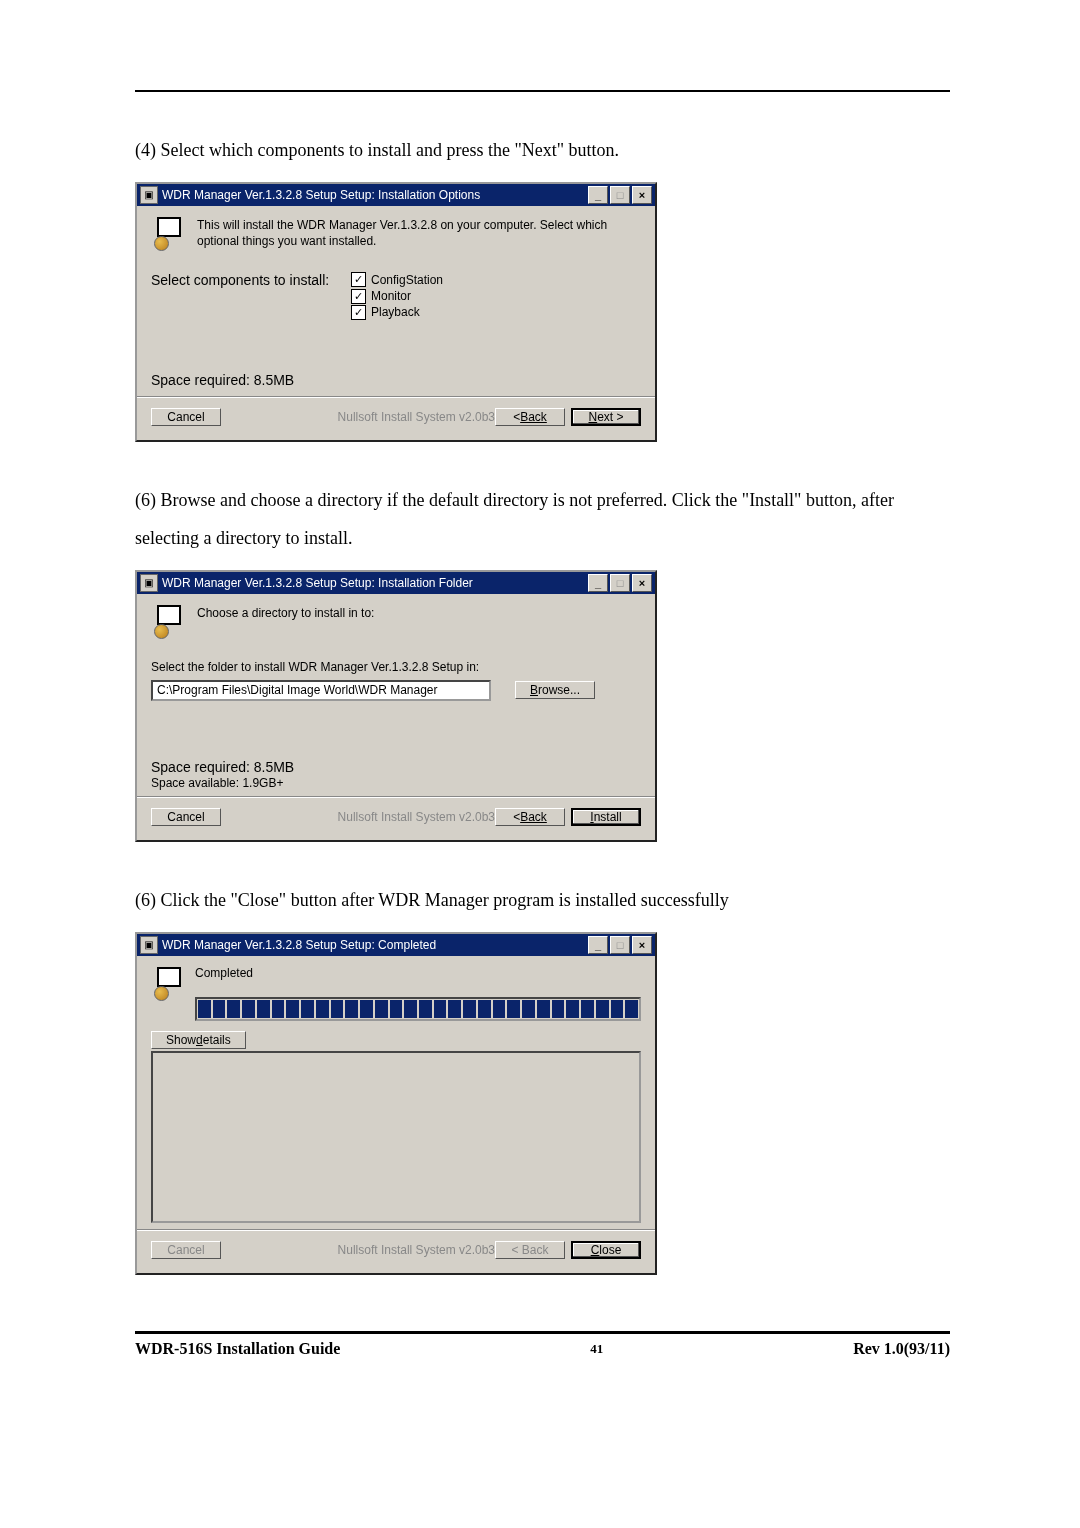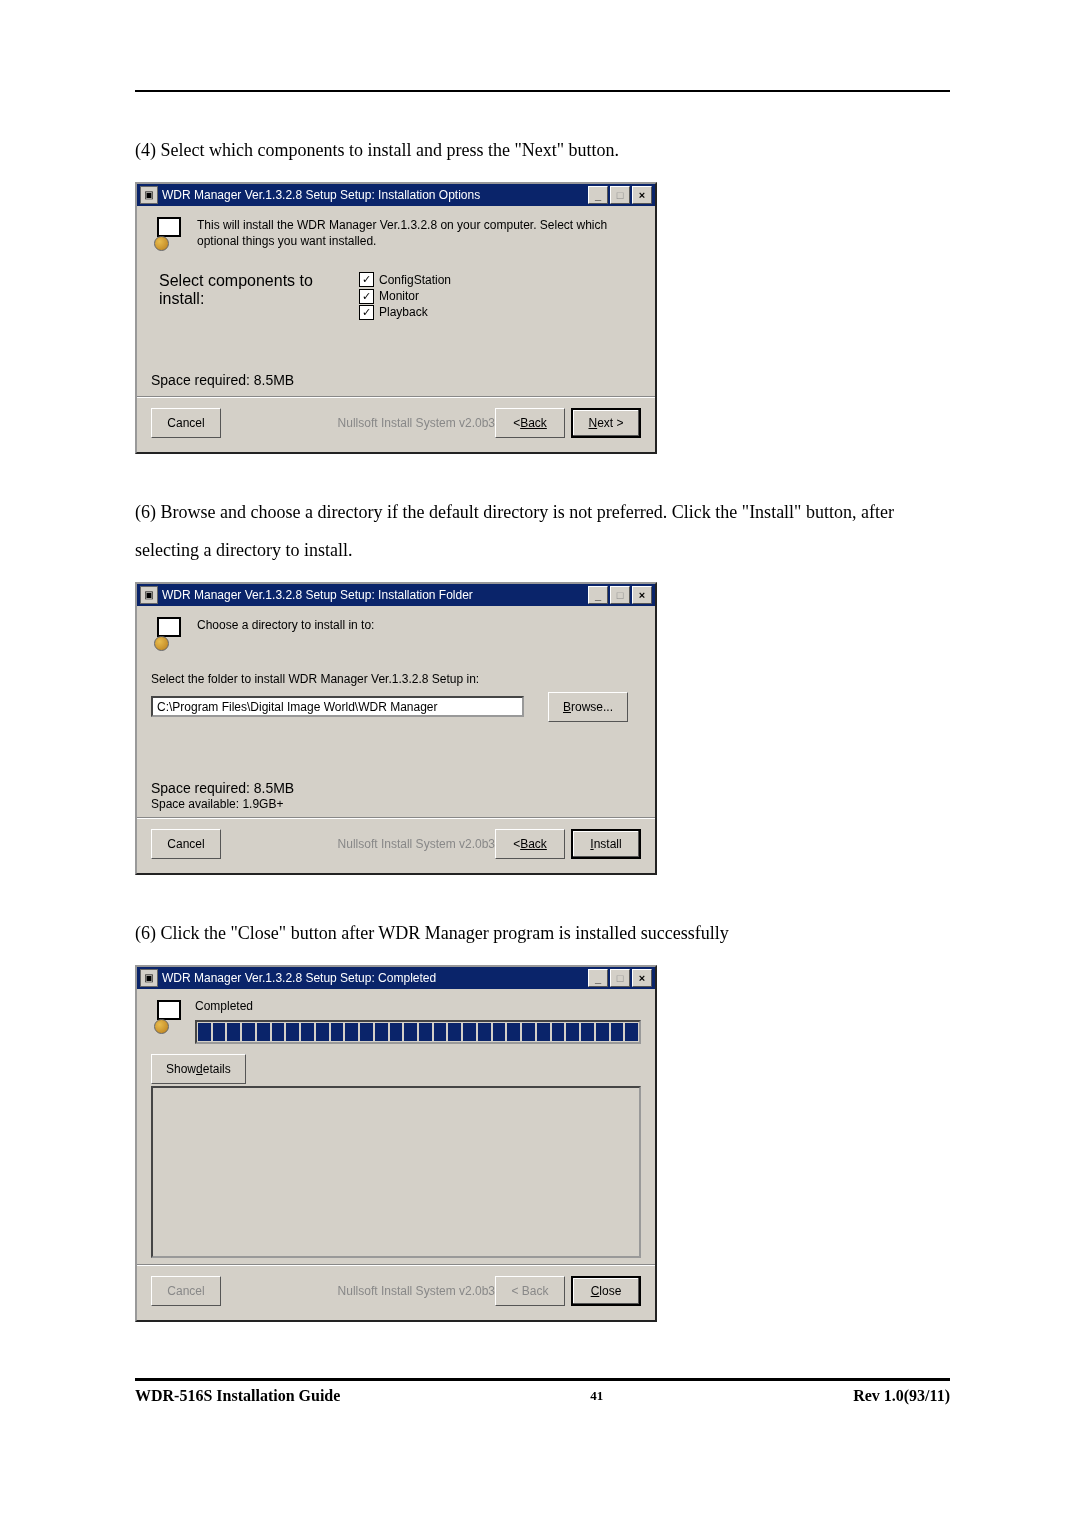--- a/index.html
+++ b/index.html
@@ -117,22 +117,21 @@
     line-height: 1.35;
     padding-top: 1px;
   }
   .row {
     display: flex;
     align-items: flex-start;
     margin-bottom: 14px;
   }
   .col-label {
     width: 200px;
-    font-size: 16px;
-    margin-left: 8px;
+    font-size: 14px;
   }
   .checklist {
     flex: 1;
   }
   .chk-item {
     display: flex;
     align-items: center;
     gap: 5px;
     font-size: 12px;
     line-height: 1.35;
@@ -158,21 +157,21 @@
     border-top: 1px solid #888;
     border-bottom: 1px solid #fff;
     margin: 6px -14px;
   }
   .btn-row {
     display: flex;
     align-items: center;
     padding: 4px 0 8px 0;
   }
   .btn {
-    height: 30px;
+    height: 18px;
     padding: 0 14px;
     background: #d4d0c8;
     border: 1px solid #fff;
     border-right-color: #555;
     border-bottom-color: #555;
     font-size: 12px;
     display: inline-flex;
     align-items: center;
     justify-content: center;
     min-width: 70px;
@@ -189,21 +188,21 @@
     font-size: 12px;
     padding-left: 14px;
     text-align: right;
   }
   .path-input {
     border: 2px inset #999;
     background: #fff;
     padding: 2px 4px;
     font-size: 12px;
     font-family: "MS Sans Serif", Tahoma, sans-serif;
-    width: 373px;
+    width: 340px;
     box-sizing: border-box;
     height: 21px;
   }
   .browse-row {
     display: flex;
     align-items: center;
     gap: 24px;
     margin-top: 6px;
   }
   
@@ -343,21 +342,21 @@
       <span class="title-icon">▣</span>
       <span class="title-text">WDR Manager Ver.1.3.2.8 Setup Setup: Completed</span>
       <span class="win-btn">_</span>
       <span class="win-btn disabled">□</span>
       <span class="win-btn">×</span>
     </div>
     <div class="dlg-body">
       <div class="progress-row">
         <div class="hdr-icon"></div>
         <div style="flex:1">
-          <div style="font-size:12px;margin-bottom:7px">Completed</div>
+          <div style="font-size:12px;margin-bottom:17px">Completed</div>
           <div class="progress-bar">
             <div class="seg"></div>
               <div class="seg"></div>
               <div class="seg"></div>
               <div class="seg"></div>
               <div class="seg"></div>
             <div class="seg"></div>
               <div class="seg"></div>
               <div class="seg"></div>
               <div class="seg"></div>

